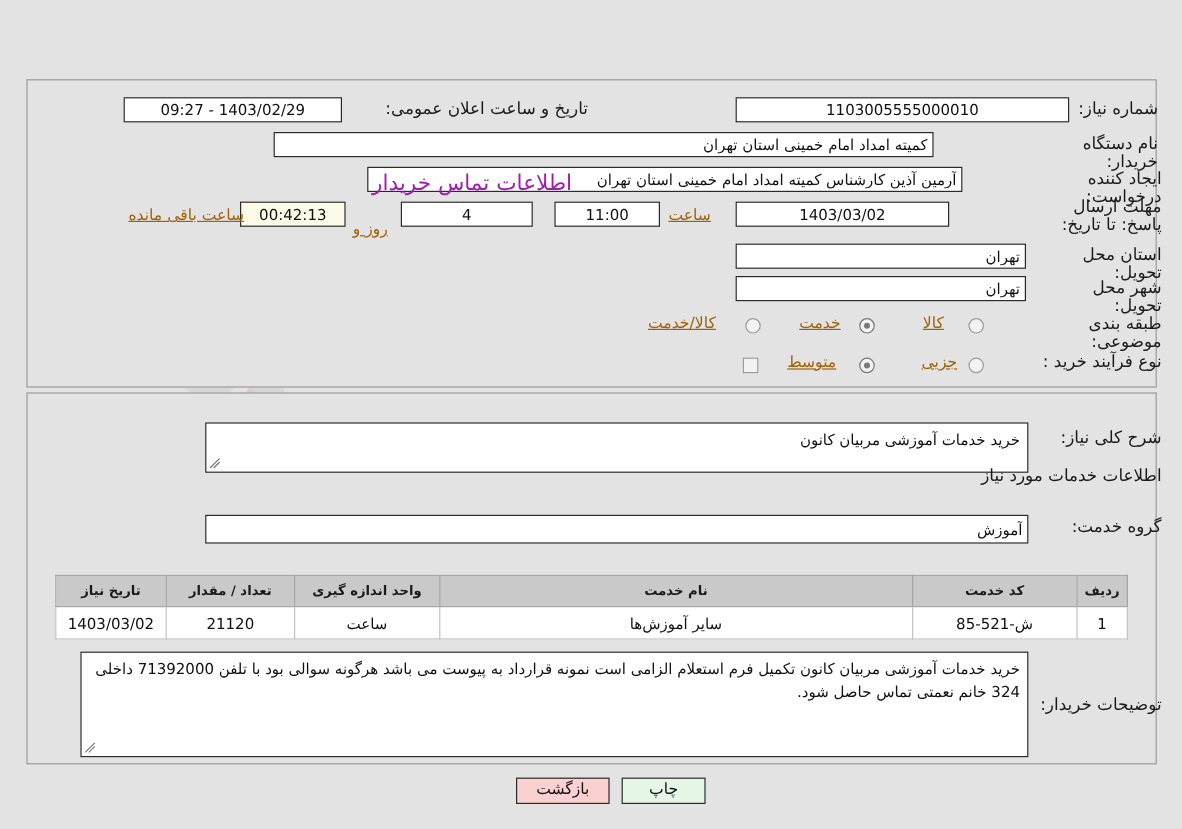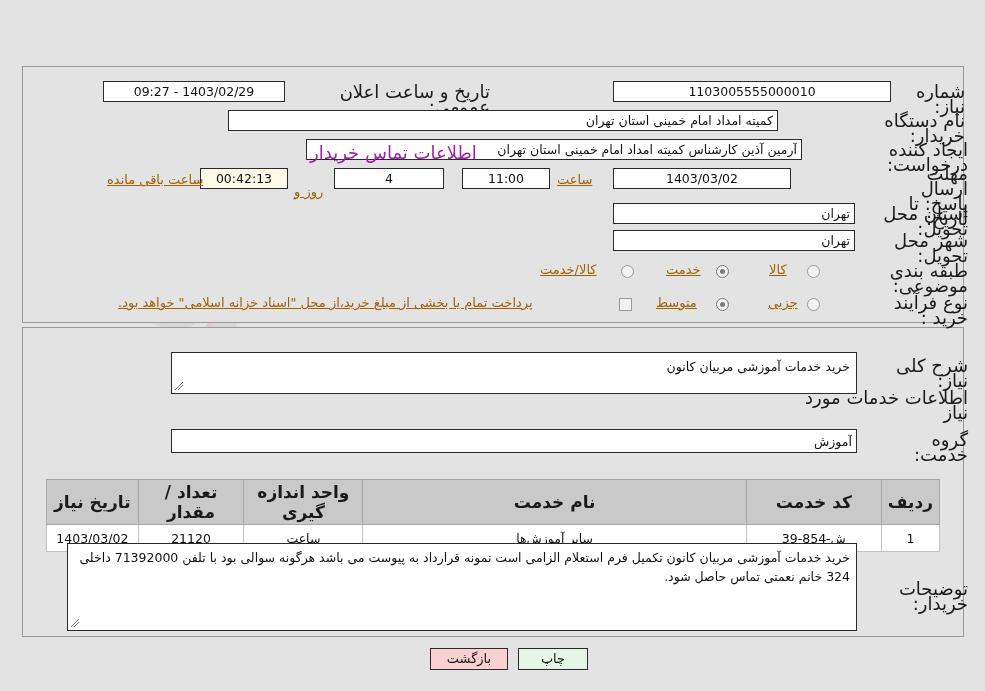--- a/index.html
+++ b/index.html
@@ -50,21 +50,21 @@
     background: #e3e3e3;
     border: 1px solid #9a9a9a;
     z-index: 2;
   }
   #panel-top   { left: 22px; top: 66px;  width: 942px; height: 257px; }
   #panel-mid   { left: 22px; top: 327px; width: 942px; height: 310px; }
 
   
   .lbl {
     position: absolute;
-    font-size: 18px;
+    font-size: 14px;
     color: #1a1a1a;
     line-height: 15px;
     text-align: right;
     white-space: pre-line;
     z-index: 4;
   }
   .lbl.bold { font-weight: normal; }
   .txt {
     position: absolute;
     font-size: 13px;
@@ -156,21 +156,21 @@
     background: #fff;
   }
   #svc-table th {
     background: #c9c9c9;
     border: 1px solid #a6a6a6;
     color: #1a1a1a;
     font-weight: bold;
     height: 26px;
     padding: 2px 6px;
     text-align: center;
-    font-size: 17px;
+    font-size: 11px;
   }
   #svc-table td {
     background: #ffffff;
     border: 1px solid #c2c2c2;
     height: 27px;
     padding: 2px 6px;
     text-align: center;
     color: #111;
   }
   #svc-table .c-row  { width: 34px; }
@@ -251,21 +251,20 @@
   <div class="txt" style="left:666px; top:262px;">خدمت</div>
   <span class="radio" style="left:621px; top:265px;"></span>
   <div class="txt" style="left:540px; top:262px;">کالا/خدمت</div>
 
   <div class="lbl" style="left:862px; top:295px; width:106px;">نوع فرآیند خرید :</div>
   <span class="radio" style="left:807px; top:298px;"></span>
   <div class="txt" style="left:768px; top:295px;">جزیی</div>
   <span class="radio on" style="left:716px; top:298px;"></span>
   <div class="txt" style="left:656px; top:295px;">متوسط</div>
   <span class="chk" style="left:619px; top:298px;"></span>
-  <div class="txt" style="left:118px; top:295px;">پرداخت تمام یا بخشی از مبلغ خرید،از محل "اسناد خزانه اسلامی" خواهد بود.</div>
 
   <div class="panel" id="panel-mid"></div>
 
   <div class="lbl bold" style="left:872px; top:358px; width:96px;">شرح کلی نیاز:</div>
   <textarea class="ta" style="left: 171px; top: 352px; width: 686px; height: 42px;" readonly="">خرید خدمات آموزشی مربیان کانون</textarea>
   <svg class="grip" style="left:174px; top:381px;" viewBox="0 0 10 10">
     <path d="M1 9 L9 1 M4 9 L9 4" stroke="#777" stroke-width="1" fill="none"></path>
   </svg>
 
   <div class="lbl bold" style="left:793px; top:390px; width:175px;">اطلاعات خدمات مورد نیاز</div>
@@ -280,21 +279,21 @@
         <th class="c-code">کد خدمت</th>
         <th class="c-name">نام خدمت</th>
         <th class="c-unit">واحد اندازه گیری</th>
         <th class="c-qty">تعداد / مقدار</th>
         <th class="c-date">تاریخ نیاز</th>
       </tr>
     </thead>
     <tbody>
       <tr>
         <td>1</td>
-        <td>ش-854-39</td>
+        <td>ش-521-85</td>
         <td>سایر آموزش‌ها</td>
         <td>ساعت</td>
         <td>21120</td>
         <td>1403/03/02</td>
       </tr>
     </tbody>
   </table>
 
   <div class="lbl bold" style="left:862px; top:581px; width:106px;">توضیحات خریدار:</div>
   <textarea class="ta" style="left: 67px; top: 543px; width: 790px; height: 88px;" readonly="">خرید خدمات آموزشی مربیان کانون تکمیل فرم استعلام الزامی است نمونه قرارداد به پیوست می باشد هرگونه سوالی بود با تلفن 71392000 داخلی 324 خانم نعمتی تماس حاصل شود.</textarea>

